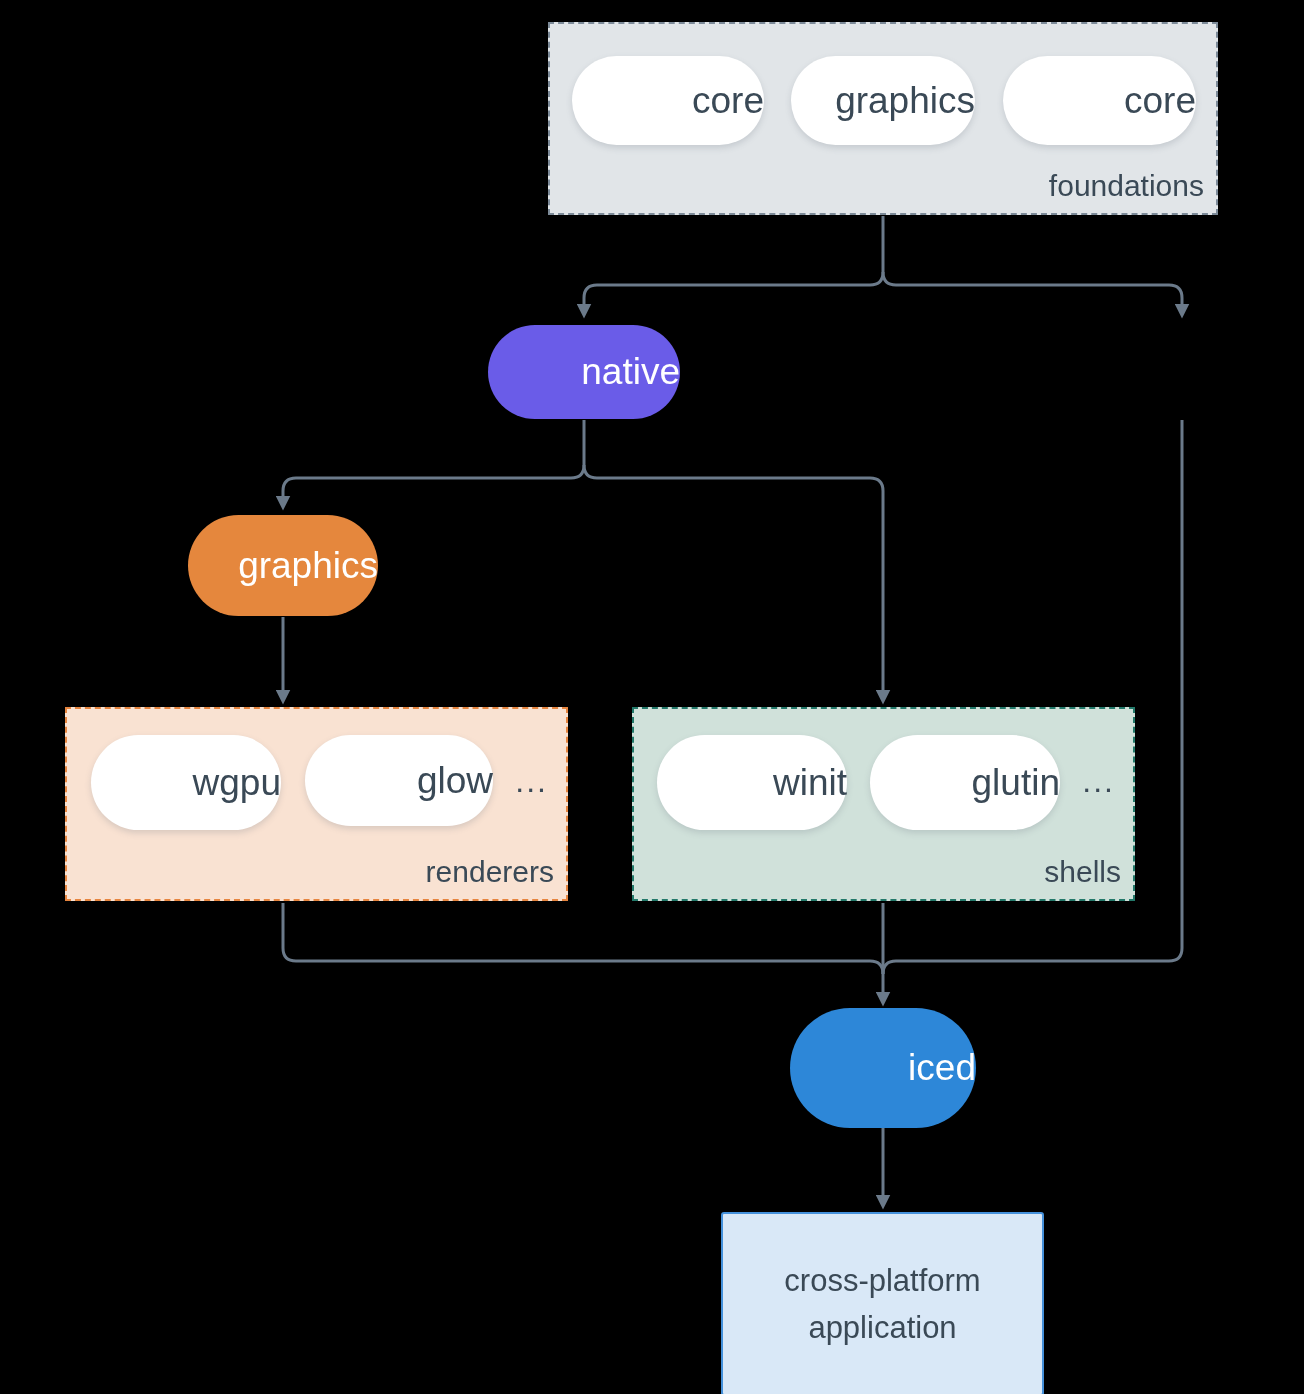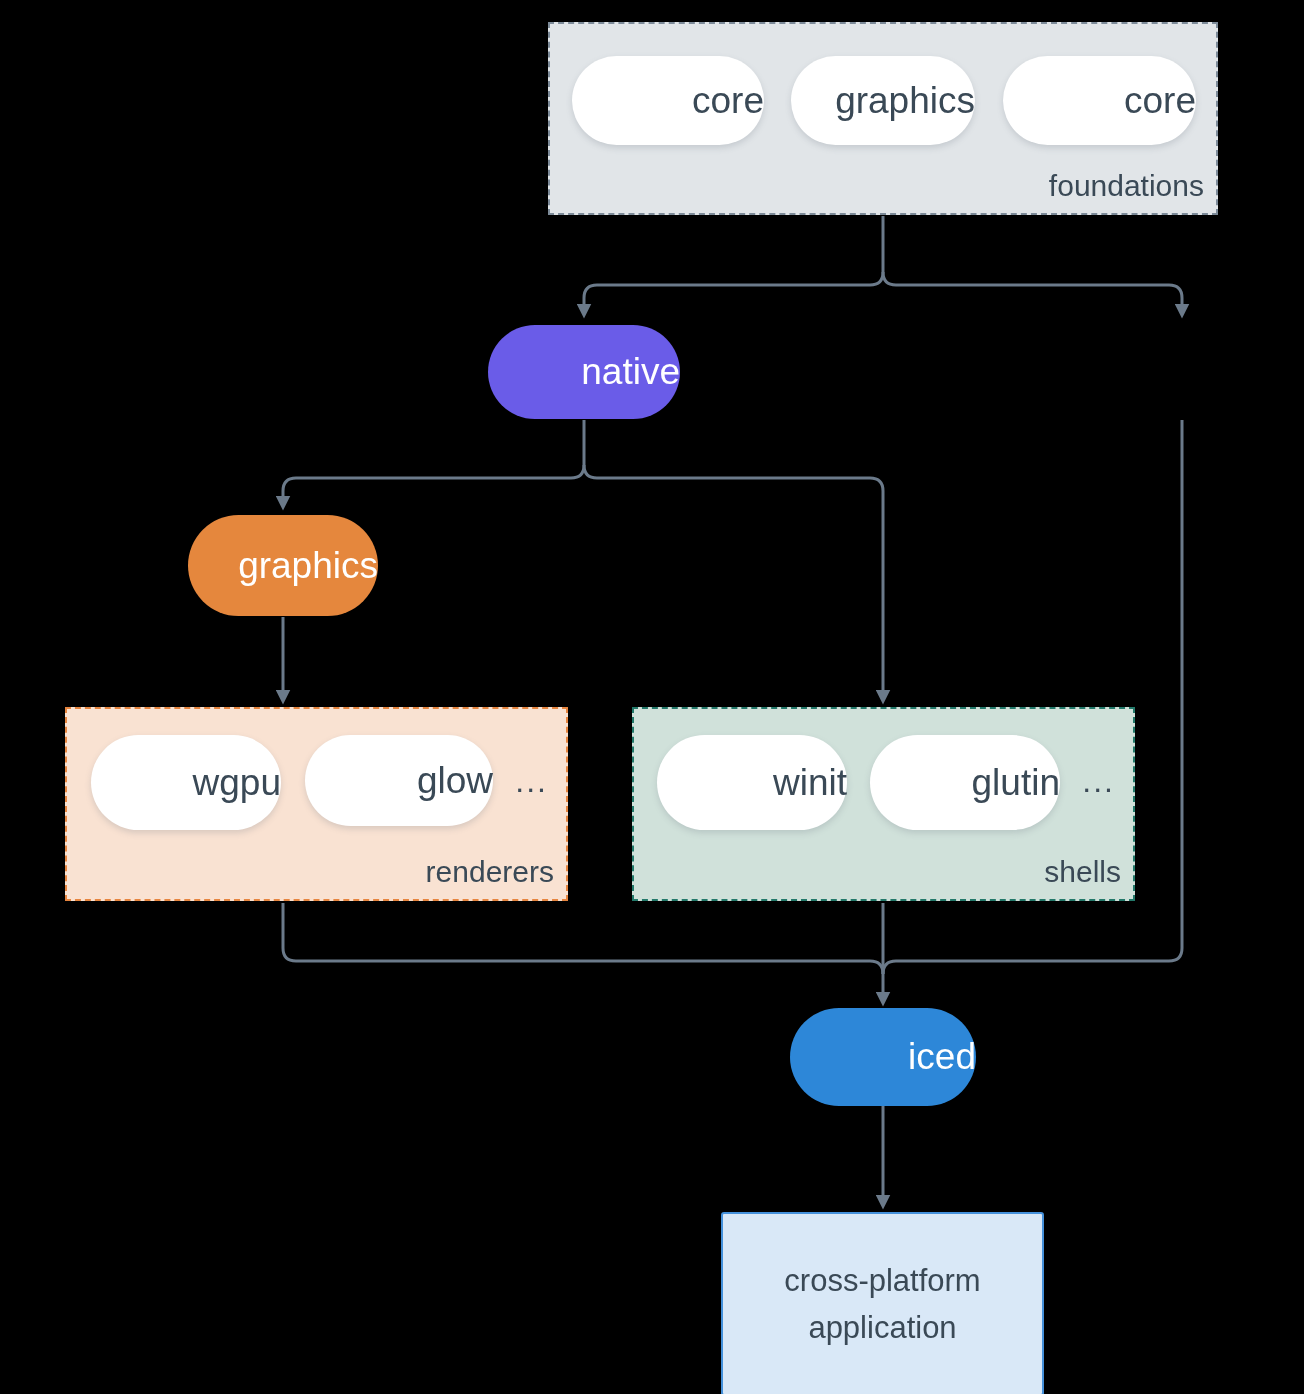--- a/index.html
+++ b/index.html
@@ -49,21 +49,21 @@
   .pill.blue   { background: var(--blue);   color: #fff; }
 
   .ellipsis {
     position: absolute; color: var(--text);
     font-size: 32px; letter-spacing: 2px;
   }
 
   .node-native   { left: 488px;  top: 325px; width: 192px; height: 94px; }
   .node-web      { left: 1087px; top: 324px; width: 190px; height: 95px; }
   .node-graphics { left: 188px;  top: 515px; width: 190px; height: 101px; }
-  .node-iced     { left: 790px;  top: 1008px; width: 186px; height: 98px; }
+  .node-iced     { left: 790px;  top: 1008px; width: 186px; height: 120px; }
 
   .appbox {
     position: absolute; box-sizing: border-box;
     left: 721px; top: 1212px; width: 323px; height: 184px;
     background: var(--app_fill);
     border: 2px solid var(--app_border);
     border-radius: 3px;
     display: flex; flex-direction: column; align-items: center; justify-content: center;
     color: var(--text); font-size: 31px; line-height: 47px; text-align: center;
   }

